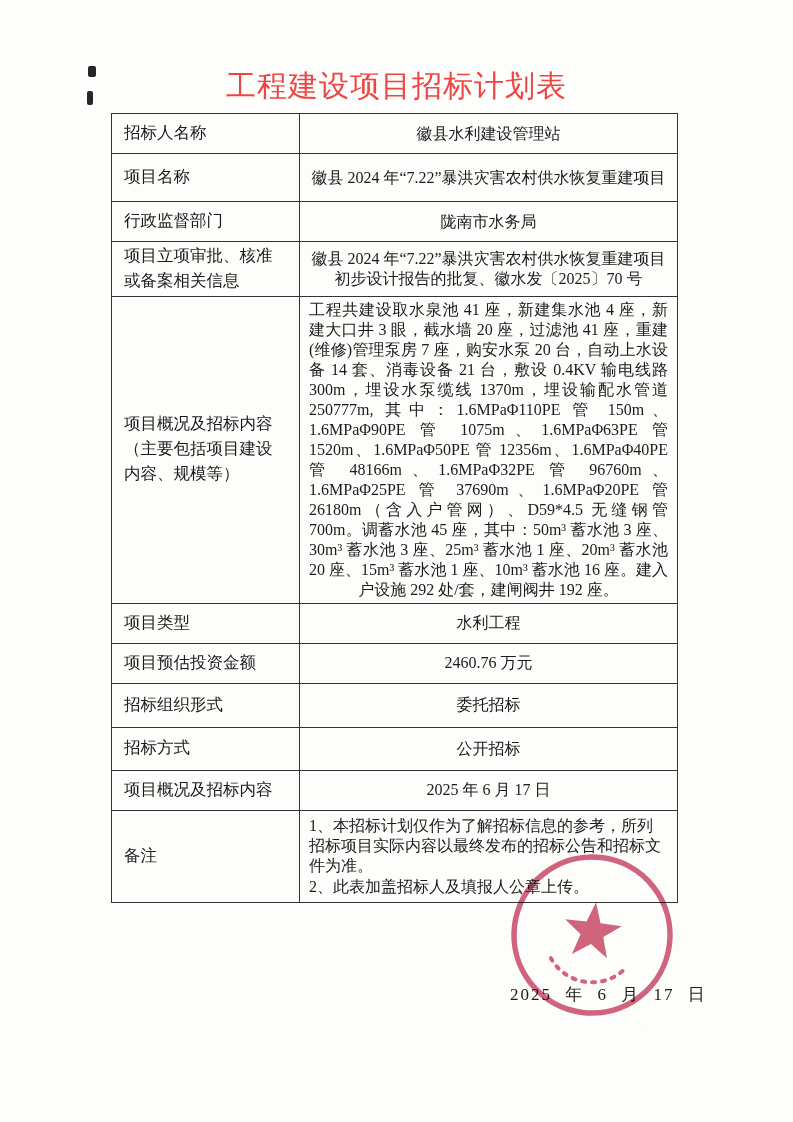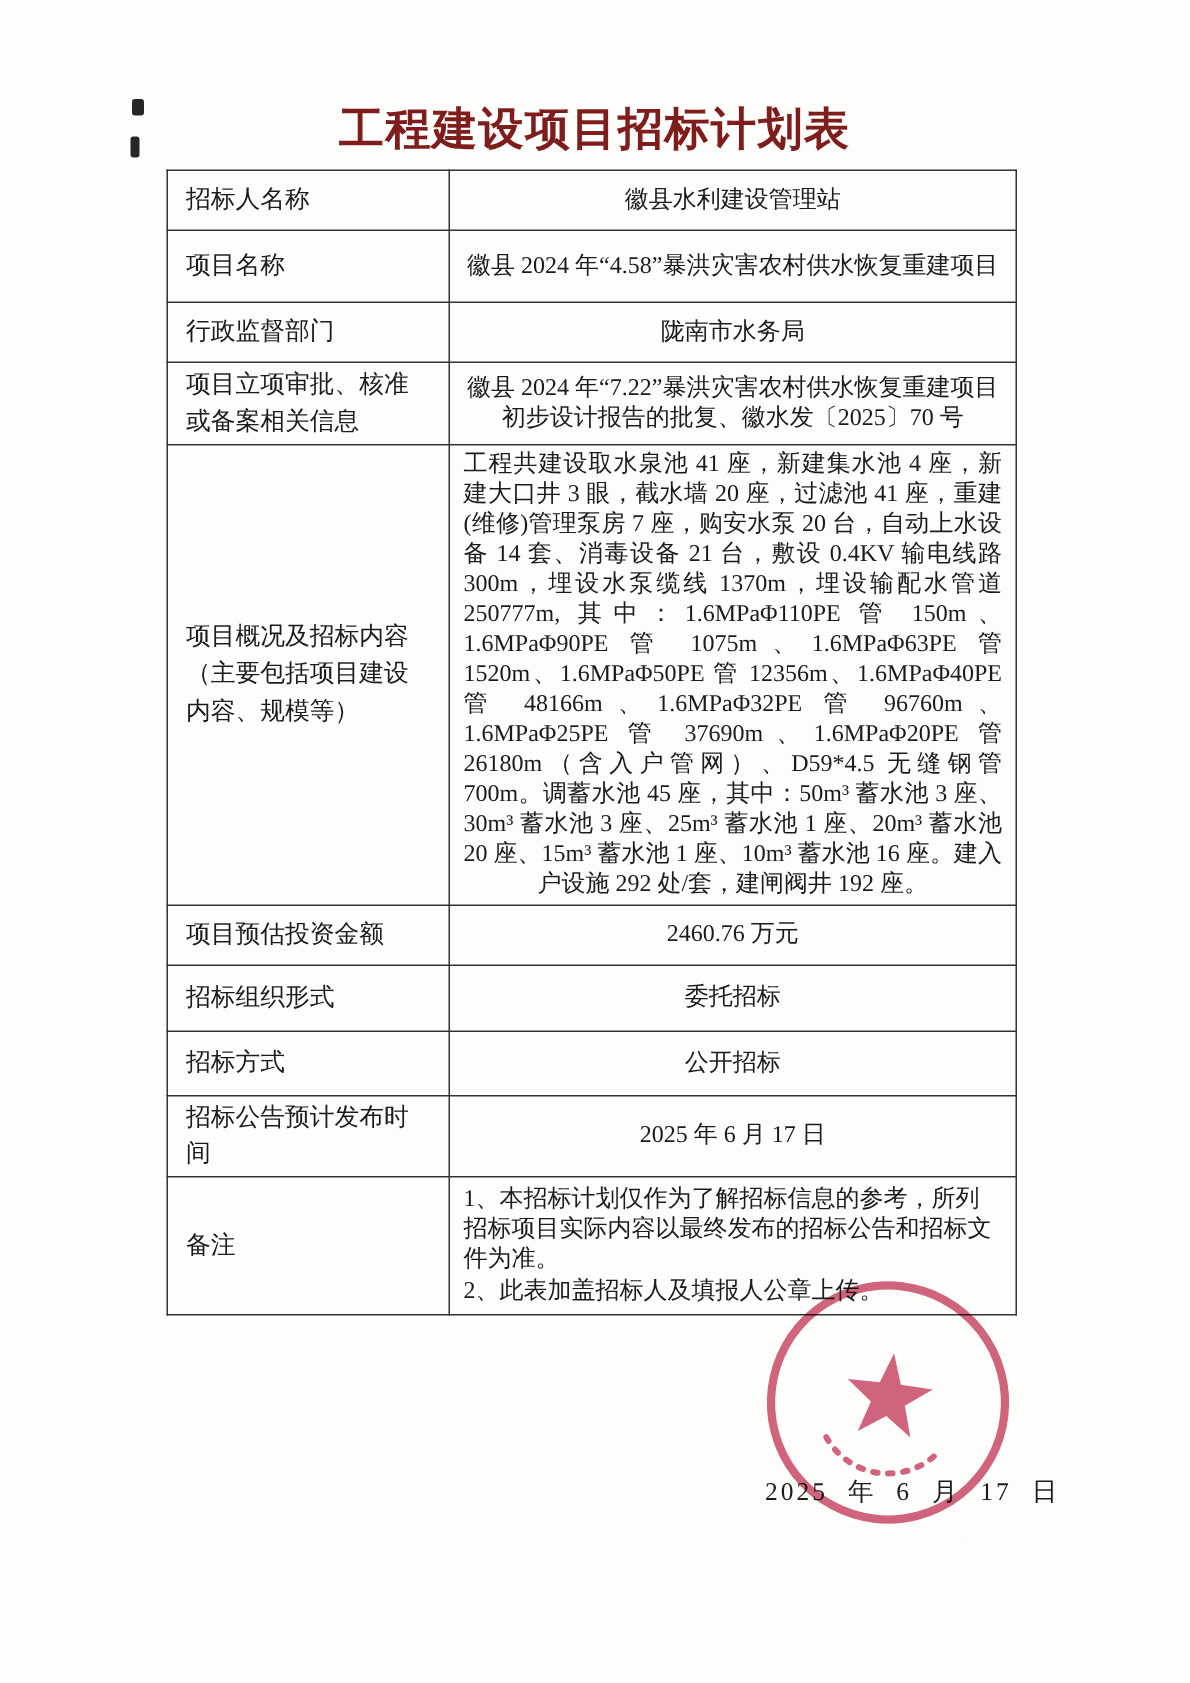--- a/index.html
+++ b/index.html
@@ -9,22 +9,22 @@
     position:relative; width:793px; height:1122px;
     background:#fdfdfb; overflow:hidden;
     font-family:"Liberation Serif","DejaVu Serif",serif;
     color:#1b1b1b;
   }
 
   .doc-title {
     position:absolute; top:66px; left:0; width:100%;
     text-align:center;
     font-family:"DejaVu Sans","Liberation Sans",sans-serif;
-    font-weight:bold; font-size:30px; letter-spacing:1px;
-    color:#7f1d1d;
+    font-weight:normal; font-size:30px; letter-spacing:1px;
+    color:#ef4444;
   }
 
   table.plan {
     position:absolute; top:113px; left:111px; width:566px;
     border-collapse:collapse; table-layout:fixed;
   }
   table.plan td {
     border:1.5px solid #333;
     box-sizing:border-box;
   }
@@ -82,21 +82,21 @@
     <tbody>
         <tr>
           <td class="label-cell" style="height: 40px;">招标人名称</td>
           <td class="value-cell align-center">
             <div>徽县水利建设管理站</div>
           </td>
         </tr>
         <tr>
           <td class="label-cell" style="height: 48px;">项目名称</td>
           <td class="value-cell align-center">
-            <div>徽县 2024 年“4.58”暴洪灾害农村供水恢复重建项目</div>
+            <div>徽县 2024 年“7.22”暴洪灾害农村供水恢复重建项目</div>
           </td>
         </tr>
         <tr>
           <td class="label-cell" style="height: 40px;">行政监督部门</td>
           <td class="value-cell align-center">
             <div>陇南市水务局</div>
           </td>
         </tr>
         <tr>
           <td class="label-cell" style="height: 52px;">项目立项审批、核准或备案相关信息</td>
@@ -104,39 +104,45 @@
             <div>徽县 2024 年“7.22”暴洪灾害农村供水恢复重建项目初步设计报告的批复、徽水发〔2025〕70 号</div>
           </td>
         </tr>
         <tr>
           <td class="label-cell" style="height: 280px;">项目概况及招标内容（主要包括项目建设内容、规模等）</td>
           <td class="value-cell align-justify">
             <div>工程共建设取水泉池 41 座，新建集水池 4 座，新建大口井 3 眼，截水墙 20 座，过滤池 41 座，重建(维修)管理泵房 7 座，购安水泵 20 台，自动上水设备 14 套、消毒设备 21 台，敷设 0.4KV 输电线路 300m，埋设水泵缆线 1370m，埋设输配水管道 250777m, 其中：1.6MPaΦ110PE 管 150m、1.6MPaΦ90PE 管 1075m、1.6MPaΦ63PE 管 1520m、1.6MPaΦ50PE 管 12356m、1.6MPaΦ40PE 管 48166m、1.6MPaΦ32PE 管 96760m、1.6MPaΦ25PE 管 37690m、1.6MPaΦ20PE 管 26180m（含入户管网）、D59*4.5 无缝钢管 700m。调蓄水池 45 座，其中：50m³ 蓄水池 3 座、30m³ 蓄水池 3 座、25m³ 蓄水池 1 座、20m³ 蓄水池 20 座、15m³ 蓄水池 1 座、10m³ 蓄水池 16 座。建入户设施 292 处/套，建闸阀井 192 座。</div>
           </td>
         </tr>
         <tr>
+          <td class="label-cell" style="height: 40px;">项目类型</td>
+          <td class="value-cell align-center">
+            <div>水利工程</div>
+          </td>
+        </tr>
+        <tr>
           <td class="label-cell" style="height: 40px;">项目预估投资金额</td>
           <td class="value-cell align-center">
             <div>2460.76 万元</div>
           </td>
         </tr>
         <tr>
           <td class="label-cell" style="height: 44px;">招标组织形式</td>
           <td class="value-cell align-center">
             <div>委托招标</div>
           </td>
         </tr>
         <tr>
           <td class="label-cell" style="height: 43px;">招标方式</td>
           <td class="value-cell align-center">
             <div>公开招标</div>
           </td>
         </tr>
         <tr>
-          <td class="label-cell" style="height: 40px;">招标公告预计发布时间</td>
+          <td class="label-cell" style="height: 40px;">项目概况及招标内容</td>
           <td class="value-cell align-center">
             <div>2025 年 6 月 17 日</div>
           </td>
         </tr>
         <tr>
           <td class="label-cell" style="height: 92px;">备注</td>
           <td class="value-cell align-left">
             <div>1、本招标计划仅作为了解招标信息的参考，所列招标项目实际内容以最终发布的招标公告和招标文件为准。</div>
             <div>2、此表加盖招标人及填报人公章上传。</div>
           </td>

